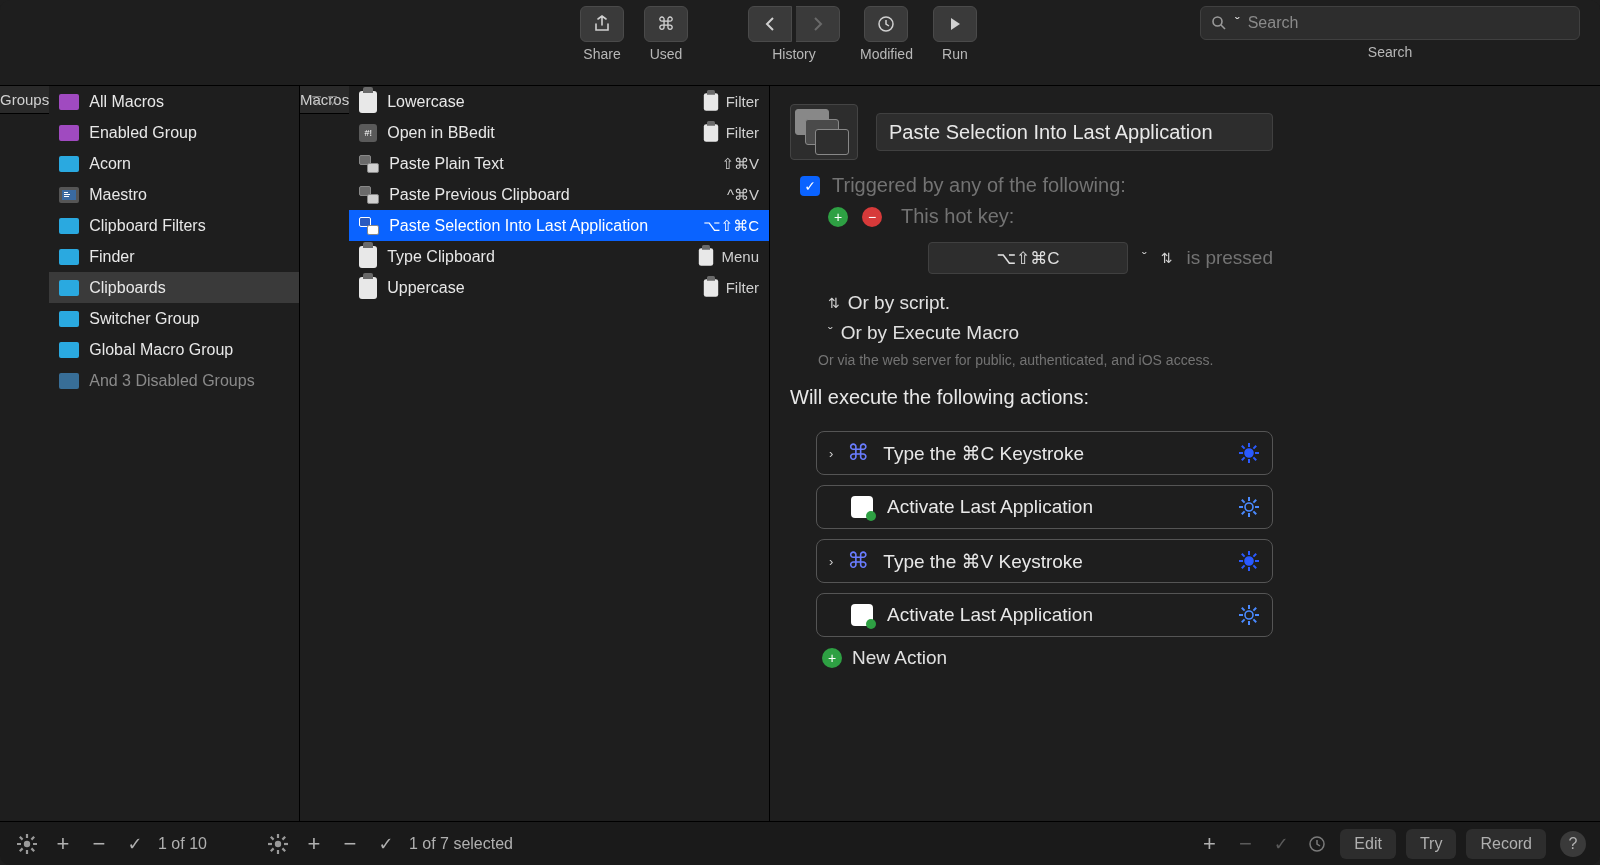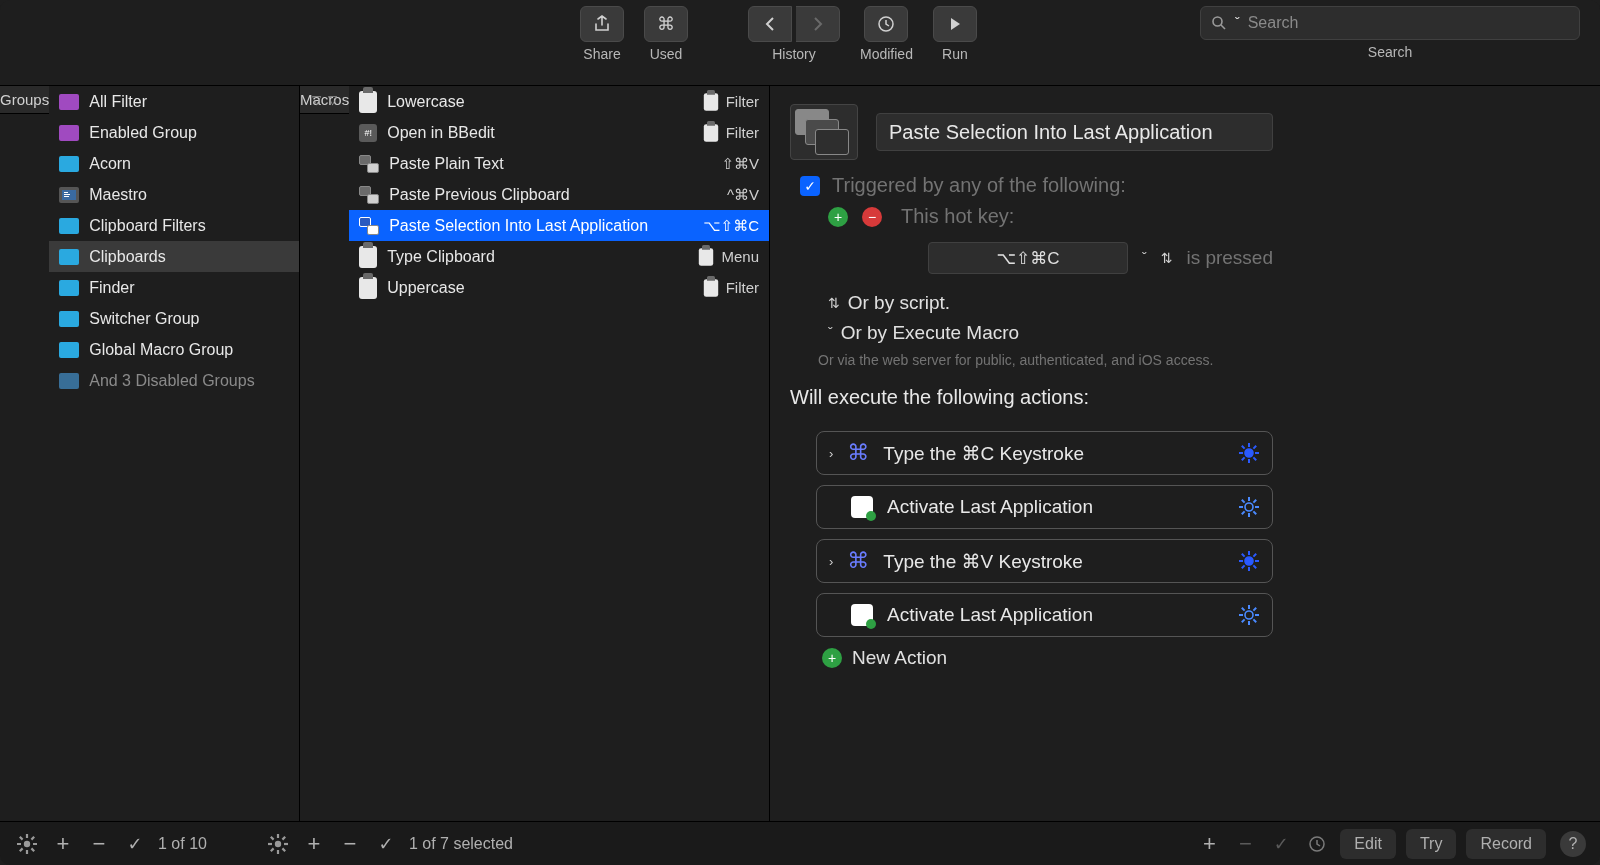--- a/index.html
+++ b/index.html
@@ -175,21 +175,21 @@
 
   <div class="content">
 
     <div class="pane groups">
       <div class="pane-header">
         <span>Groups</span>
       </div>
       <div class="list" id="groups-list">
           <div class="row">
             <div class="folder-icon purple"></div>
-            <span>All Filter</span>
+            <span>All Macros</span>
           </div>
           <div class="row">
             <div class="folder-icon purple"></div>
             <span>Enabled Group</span>
           </div>
           <div class="row">
             <div class="folder-icon cyan"></div>
             <span>Acorn</span>
           </div>
           <div class="row">
@@ -200,27 +200,27 @@
                 <rect x="2" y="4" width="6" height="1" fill="#fff"></rect>
                 <rect x="2" y="6" width="5" height="1" fill="#fff"></rect>
               </svg>
             </div>
             <span>Maestro</span>
           </div>
           <div class="row">
             <div class="folder-icon cyan"></div>
             <span>Clipboard Filters</span>
           </div>
+          <div class="row">
+            <div class="folder-icon cyan"></div>
+            <span>Finder</span>
+          </div>
           <div class="row selected">
             <div class="folder-icon cyan"></div>
             <span>Clipboards</span>
-          </div>
-          <div class="row">
-            <div class="folder-icon cyan"></div>
-            <span>Finder</span>
           </div>
           <div class="row">
             <div class="folder-icon cyan"></div>
             <span>Switcher Group</span>
           </div>
           <div class="row">
             <div class="folder-icon cyan"></div>
             <span>Global Macro Group</span>
           </div>
           <div class="row dim">

